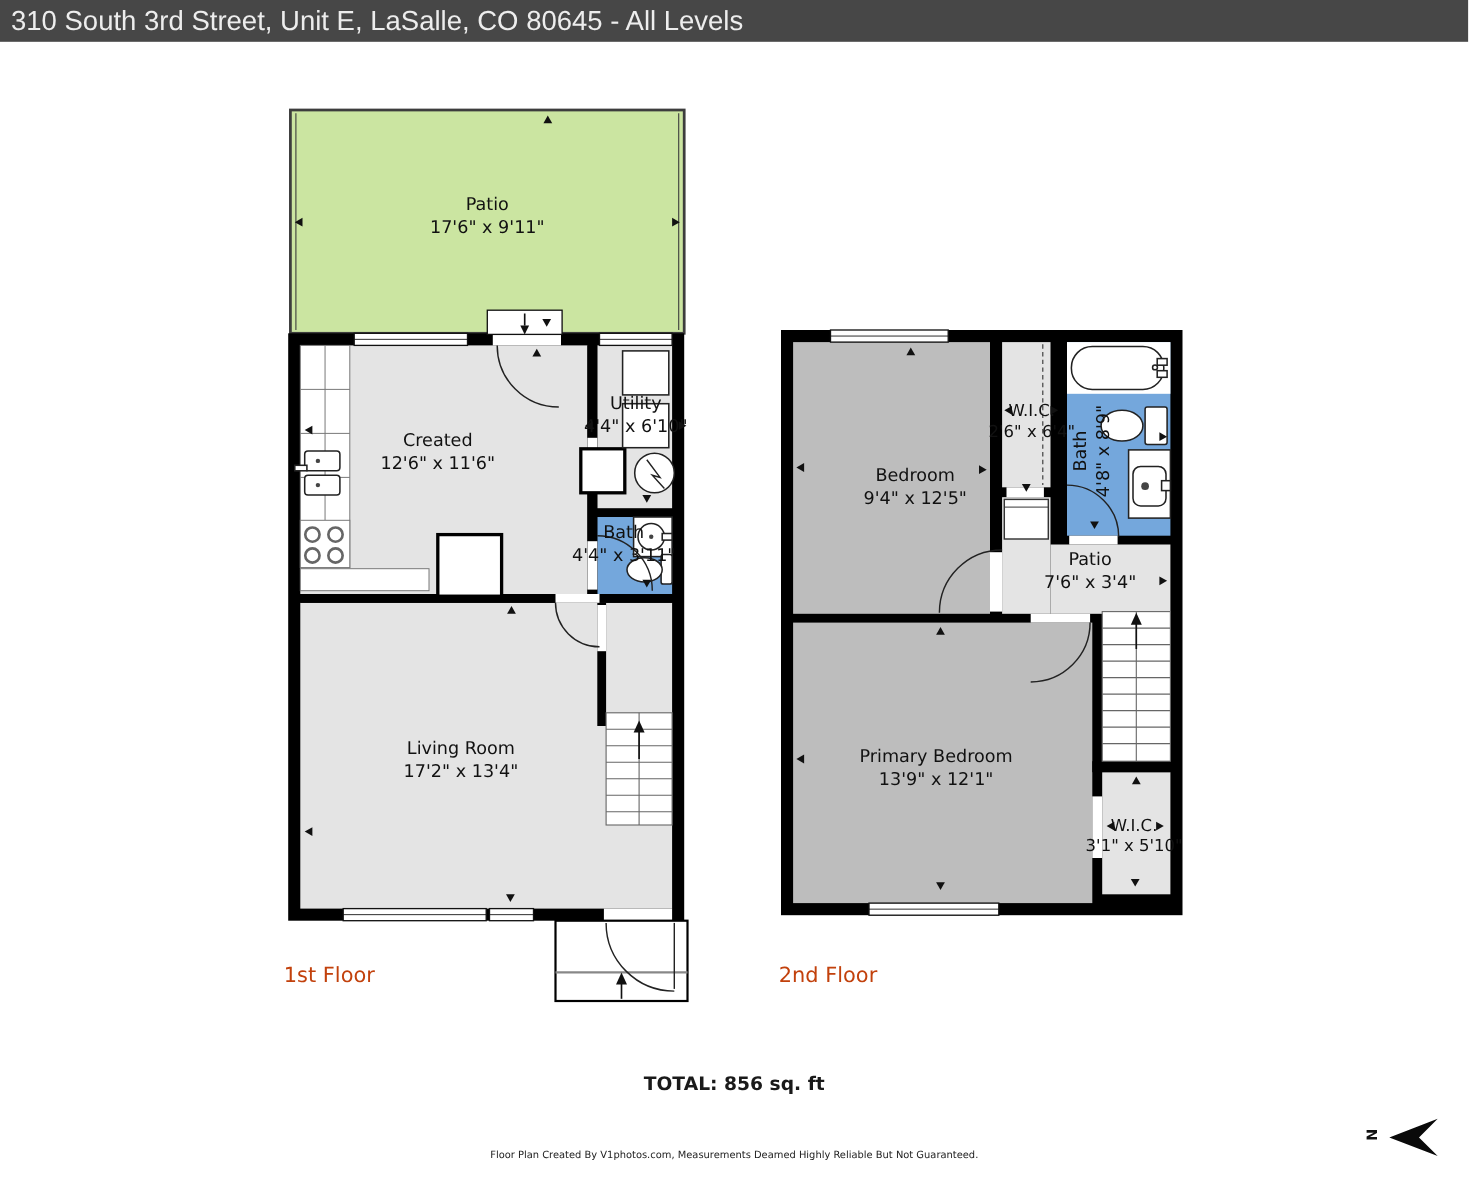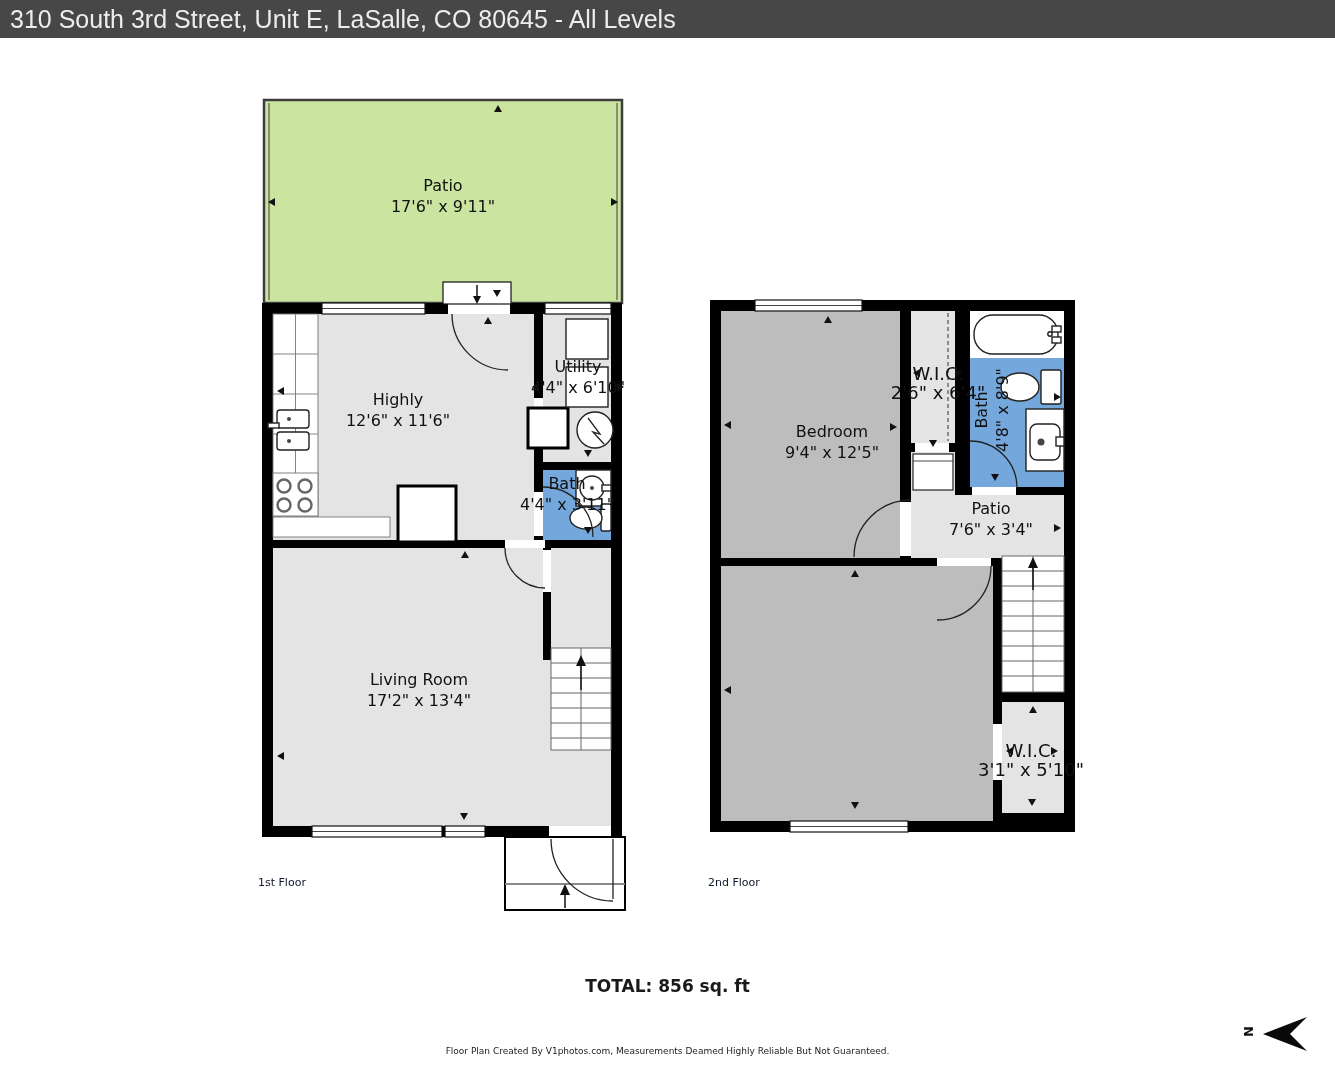--- a/index.html
+++ b/index.html
@@ -5,23 +5,23 @@
   html,body{margin:0;padding:0;background:#fff;}
   #page{position:relative;width:1335px;height:1080px;background:#fff;overflow:hidden;
         font-family:"DejaVu Sans", sans-serif;color:#1a1a1a;}
   #titlebar{position:absolute;left:0;top:0;width:1335px;height:38px;background:#474747;
             display:flex;align-items:center;}
   #titlebar .t{color:#ededed;font-family:"Liberation Sans", sans-serif;font-size:25px;
                padding-left:10px;white-space:nowrap;}
   svg{position:absolute;left:0;top:0;}
   .room-label{position:absolute;transform:translate(-50%,-50%);text-align:center;
               font-size:16px;line-height:21px;white-space:nowrap;color:#111;}
-  .room-label.small{font-size:18px;line-height:19px;}
+  .room-label.small{font-size:15px;line-height:19px;}
   .room-label.rot{transform:translate(-50%,-50%) rotate(-90deg);}
-  .caption{position:absolute;font-size:11px;color:#0f172a;white-space:nowrap;}
+  .caption{position:absolute;font-size:19px;color:#c2410c;white-space:nowrap;}
   .center-text{position:absolute;left:50%;transform:translateX(-50%);white-space:nowrap;text-align:right;}
   .sum-total{font-size:17px;font-weight:bold;}
   .sum-line{font-size:16px;}
   .credit{font-size:9px;color:#222;}
   .north-n{position:absolute;left:1243px;top:1024px;font-size:13px;font-weight:600;
            transform:rotate(-90deg);color:#111;}
   
   .f-green{fill:#cbe5a1;stroke:#3d3d3d;stroke-width:2.5;}
   .f-light{fill:#e4e4e4;}
   .f-dark{fill:#bdbdbd;}
@@ -289,21 +289,21 @@
     <g>
       <polygon points="1263,1034 1307,1017 1290,1034 1307,1051" fill="#0a0a0a"></polygon>
     </g>
   </svg>
 
   <div class="room-label" style="left:443px;top:196px;">
     <span style="display:block">Patio</span>
     <span style="display:block">17'6" x 9'11"</span>
   </div>
   <div class="room-label" style="left:398px;top:410px;">
-    <span style="display:block">Highly</span>
+    <span style="display:block">Created</span>
     <span style="display:block">12'6" x 11'6"</span>
   </div>
   <div class="room-label" style="left:578px;top:377px;">
     <span style="display:block">Utility</span>
     <span style="display:block">4'4" x 6'10"</span>
   </div>
   <div class="room-label" style="left:567px;top:494px;">
     <span style="display:block">Bath</span>
     <span style="display:block">4'4" x 3'11"</span>
   </div>
@@ -321,20 +321,24 @@
     <span style="display:block">2'6" x 6'4"</span>
   </div>
   <div class="room-label rot" style="left:992px;top:410px;">
     <span style="display:block">Bath</span>
     <span style="display:block">4'8" x 8'9"</span>
   </div>
   <div class="room-label" style="left:991px;top:519px;">
     <span style="display:block">Patio</span>
     <span style="display:block">7'6" x 3'4"</span>
   </div>
+  <div class="room-label" style="left:851px;top:698px;">
+    <span style="display:block">Primary Bedroom</span>
+    <span style="display:block">13'9" x 12'1"</span>
+  </div>
   <div class="room-label small" style="left:1031px;top:760px;">
     <span style="display:block">W.I.C.</span>
     <span style="display:block">3'1" x 5'10"</span>
   </div>
 
   <div class="caption" style="left:258px;top:876px;">1st Floor</div>
   <div class="caption" style="left:708px;top:876px;">2nd Floor</div>
 
   <div class="center-text sum-total" style="top:976px;">TOTAL: 856 sq. ft</div>
   <div class="center-text credit" style="top:1046px;">Floor Plan Created By V1photos.com, Measurements Deamed Highly Reliable But Not Guaranteed.</div>

